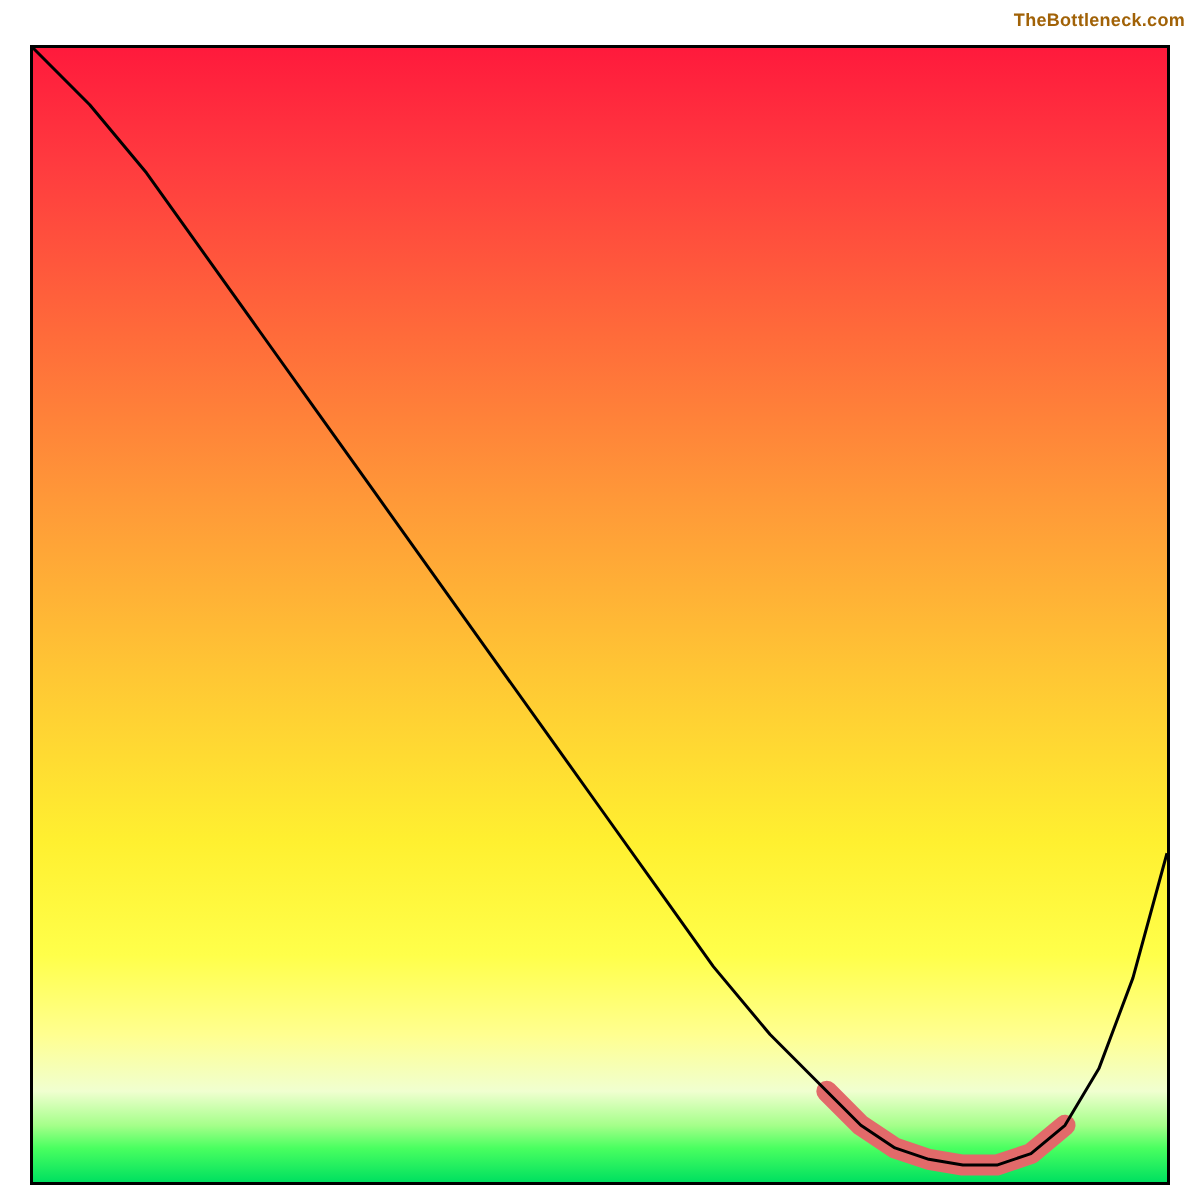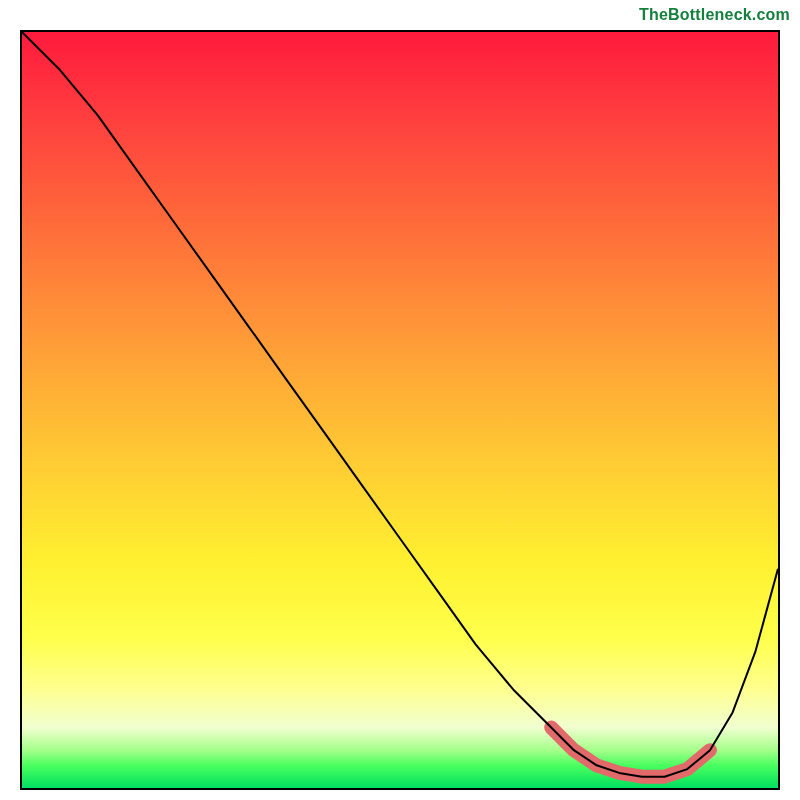--- a/index.html
+++ b/index.html
@@ -13,23 +13,23 @@
   }
   #container {
     position: relative;
     width: 800px;
     height: 800px;
   }
   #attribution {
     position: absolute;
     top: 6px;
     right: 10px;
-    font-size: 16px;
+    font-size: 12px;
     font-weight: bold;
-    color: #15803d;
+    color: #a16207;
     letter-spacing: 0.2px;
   }
   #plot {
     position: absolute;
     left: 20px;
     top: 30px;
     width: 760px;
     height: 760px;
     border: 2px solid #000000;
     box-sizing: border-box;

